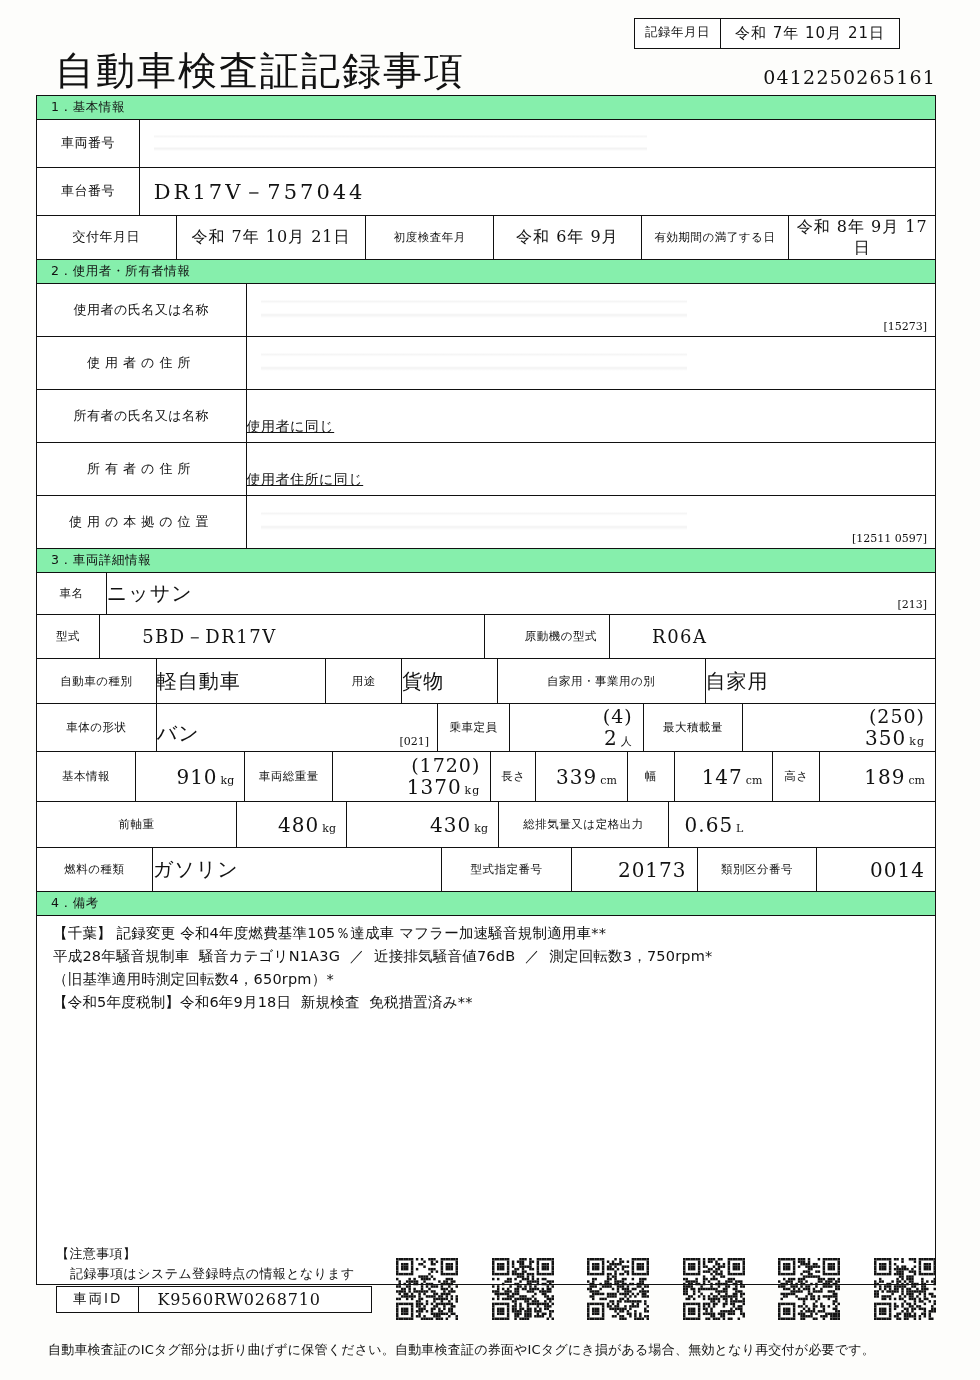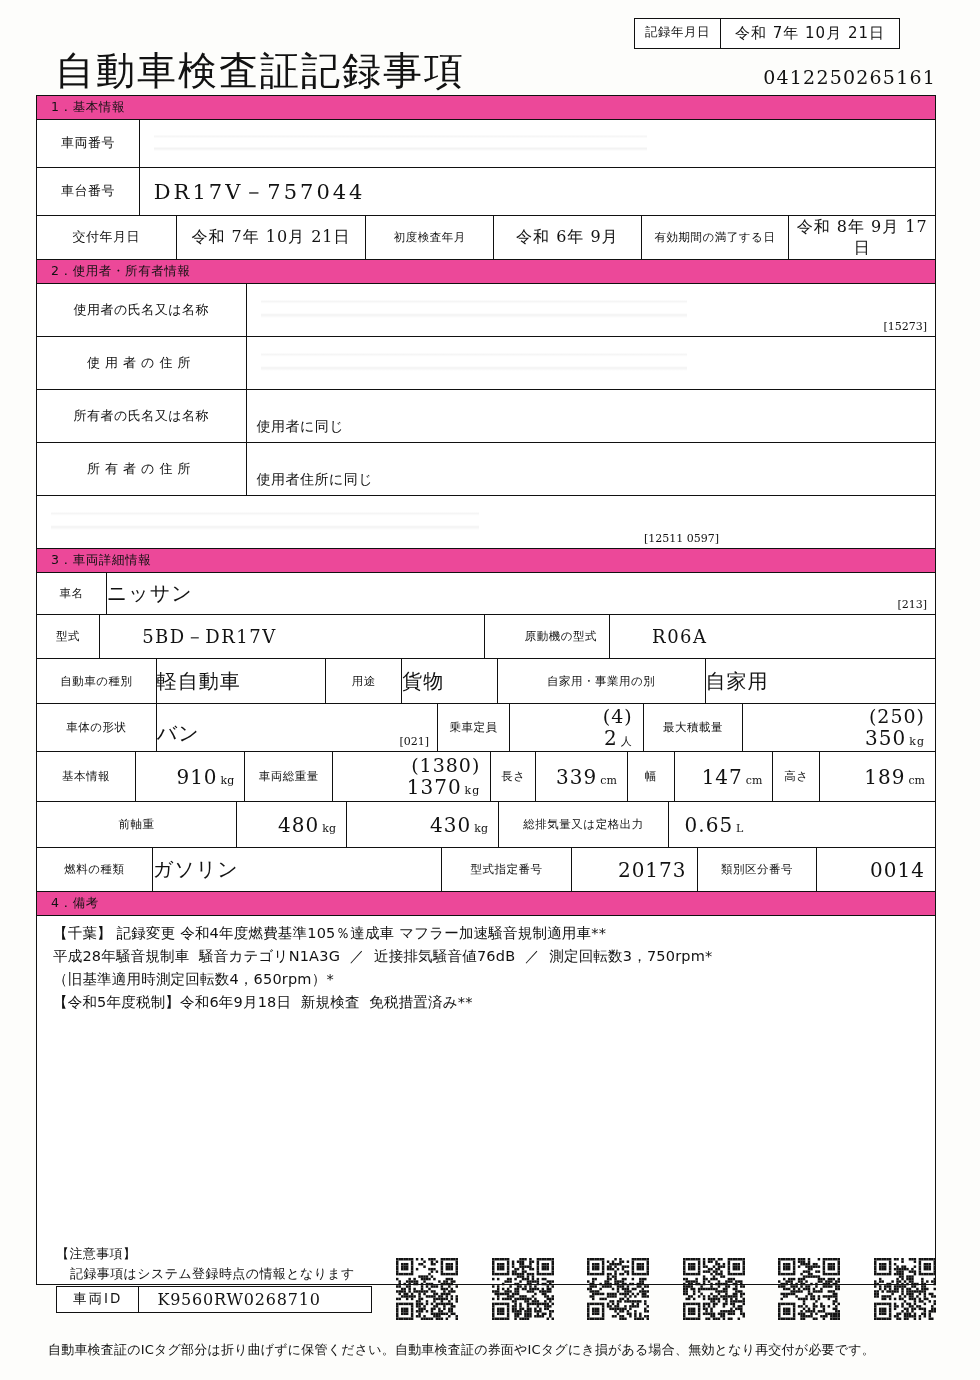--- a/index.html
+++ b/index.html
@@ -45,37 +45,37 @@
   }
   .row{display:flex;border-bottom:1.3px solid #111;box-sizing:border-box;}
   .row:last-child{border-bottom:none;}
   .cell{box-sizing:border-box;border-right:1.3px solid #111;position:relative;
         display:flex;align-items:center;}
   .cell:last-child{border-right:none;}
 
   .sect-head{
     font-size:12.5px;padding:3px 0 3px 14px;
     border-bottom:1.3px solid #111;letter-spacing:.6px;
-    background:#ec4899;
+    background:#86efac;
   }
   .lbl{
     font-size:13px;justify-content:center;text-align:center;
     letter-spacing:.5px;line-height:1.25;
   }
   .lbl-sm{font-size:11.5px;}
   .lbl-wide{letter-spacing:5px;}
   .val{
     font-size:21px;padding-left:14px;letter-spacing:3px;
     font-family:"DejaVu Serif","Liberation Serif",serif;
   }
   .val-mid{font-size:18px;letter-spacing:1.5px;}
   .val-jp{font-size:20px;letter-spacing:1px;
           font-family:"DejaVu Sans","Liberation Sans",sans-serif;}
-  .val-sm{font-size:14px;letter-spacing:.5px;padding-left:10px;
-          font-family:"DejaVu Sans","Liberation Sans",sans-serif;}
+  .val-sm{font-size:14px;letter-spacing:.5px;
+          font-family:"DejaVu Sans","Liberation Sans",sans-serif;text-decoration:underline;}
   .date-val{font-size:16px;letter-spacing:1px;justify-content:center;
             width:100%;text-align:center;
             font-family:"DejaVu Serif","Liberation Serif",serif;}
   .bracket{
     position:absolute;right:8px;bottom:3px;font-size:11px;letter-spacing:0;
     font-family:"DejaVu Serif","Liberation Serif",serif;
   }
   .redact{
     position:absolute;left:14px;top:50%;transform:translateY(-50%);
     width:62%;height:60%;
@@ -201,20 +201,21 @@
       <div class="cell lbl" style="width:210px;">所有者の氏名又は名称</div>
       <div class="cell val-sm" style="width:690px;align-items:flex-end;padding-bottom:6px;">使用者に同じ</div>
     </div>
 
     <div class="row" style="height:53px;">
       <div class="cell lbl lbl-wide" style="width:210px;">所有者の住所</div>
       <div class="cell val-sm" style="width:690px;align-items:flex-end;padding-bottom:6px;">使用者住所に同じ</div>
     </div>
 
     <div class="row" style="height:53px;">
+      <div class="cell lbl lbl-wide" style="width:210px;">使用の本拠の位置</div>
       <div class="cell val-sm" style="width:690px;text-align:right;">
         <span class="redact"></span>
         <span></span>
         <span class="bracket">[12511 0597]</span>
       </div>
     </div>
 
     <div class="sect-head">3．車両詳細情報</div>
 
     <div class="row" style="height:42px;">
@@ -267,21 +268,21 @@
       <div class="cell lbl lbl-sm" style="width:110px;">基本情報</div>
       <div class="cell" style="width:122px;">
         <span class="num">
             <b>910</b>
             <i>kg</i>
           </span>
       </div>
       <div class="cell lbl lbl-sm" style="width:98px;">車両総重量</div>
       <div class="cell" style="width:176px;">
         <span class="stack">
-          <span class="paren">(1380)</span>
+          <span class="paren">(1720)</span>
           <span class="main"><span>1370</span><i>kg</i></span>
         </span>
       </div>
       <div class="cell lbl lbl-sm" style="width:50px;">長さ</div>
       <div class="cell" style="width:102px;">
         <span class="num">
             <b>339</b>
             <i>cm</i>
           </span>
       </div>

